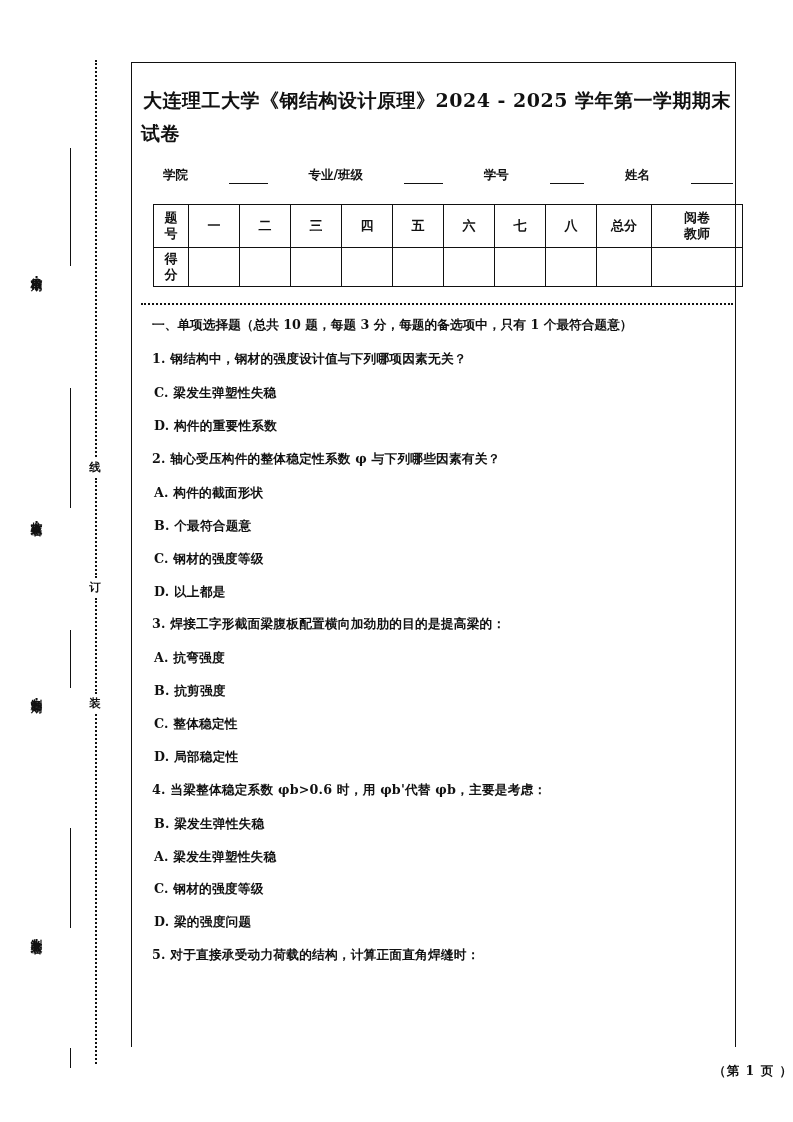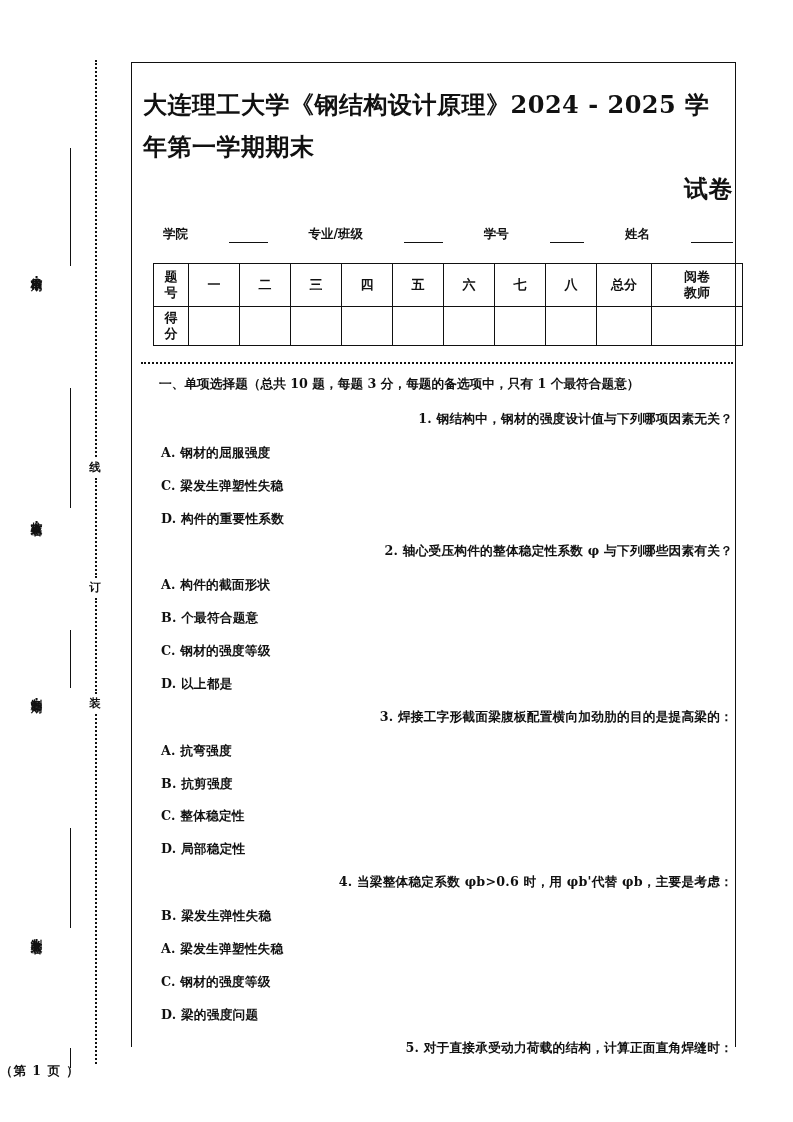--- a/index.html
+++ b/index.html
@@ -77,30 +77,30 @@
   .inner {
     position: absolute;
     left: 141px;
     top: 62px;
     width: 592px;
   }
 
   
   .title {
     font-family: "DejaVu Serif", "Liberation Serif", serif;
-    font-size: 24px;
+    font-size: 19px;
     font-weight: bold;
     line-height: 1.75;
     text-align: center;
     margin-top: 22px;
     letter-spacing: 0.5px;
     color: #111;
   }
   .title .row1 { display:block; text-align: left; padding-left: 2px;}
-  .title .row2 { display:block; text-align: right; }
+  .title .row2 { display:block; text-align: left; }
 
   
   .infoline {
     margin-top: 16px;
     padding-left: 22px;
     font-size: 12.5px;
     font-family: "DejaVu Serif", "Liberation Serif", serif;
     font-weight: bold;
     color: #111;
     display: flex;
@@ -155,35 +155,35 @@
   .qbody {
     margin-top: 12px;
     padding-left: 2px;
   }
   .qline {
     font-family: "DejaVu Serif", "Liberation Serif", serif;
     font-size: 12.7px;
     font-weight: bold;
     color: #111;
     line-height: 1.25;
-    margin: 0 0 17px 16px;
+    margin: 0 0 17px 9px;
     white-space: nowrap;
     letter-spacing: 0.2px;
   }
-  .qline.stem { margin-bottom: 18px; text-align: right; }
+  .qline.stem { margin-bottom: 18px; }
   .qline.opt { padding-left: 2px; }
   .qline.sec { margin-bottom: 19px; letter-spacing: 0; }
 
   
   .footer {
     position: absolute;
     left: 0;
     top: 1063px;
     width: 793px;
-    text-align: left;
+    text-align: right;
     font-family: "DejaVu Serif", "Liberation Serif", serif;
     font-size: 12.5px;
     font-weight: bold;
     color: #111;
     letter-spacing: 1px;
   }
 </style>
 </head>
 <body>
 
@@ -272,21 +272,20 @@
   </tbody>
     </table>
 
   <div class="hdots"></div>
 
   <div class="qbody">
 
     <div class="qline sec">一、单项选择题（总共 10 题，每题 3 分，每题的备选项中，只有 1 个最符合题意）</div>
 
     <div class="qline stem">1. 钢结构中，钢材的强度设计值与下列哪项因素无关？</div>
-    <div class="qline opt">A. 钢材的屈服强度</div>
     <div class="qline opt">C. 梁发生弹塑性失稳</div>
     <div class="qline opt">D. 构件的重要性系数</div>
 
     <div class="qline stem">2. 轴心受压构件的整体稳定性系数 φ 与下列哪些因素有关？</div>
     <div class="qline opt">A. 构件的截面形状</div>
     <div class="qline opt">B. 个最符合题意</div>
     <div class="qline opt">C. 钢材的强度等级</div>
     <div class="qline opt">D. 以上都是</div>
 
     <div class="qline stem">3. 焊接工字形截面梁腹板配置横向加劲肋的目的是提高梁的：</div>

